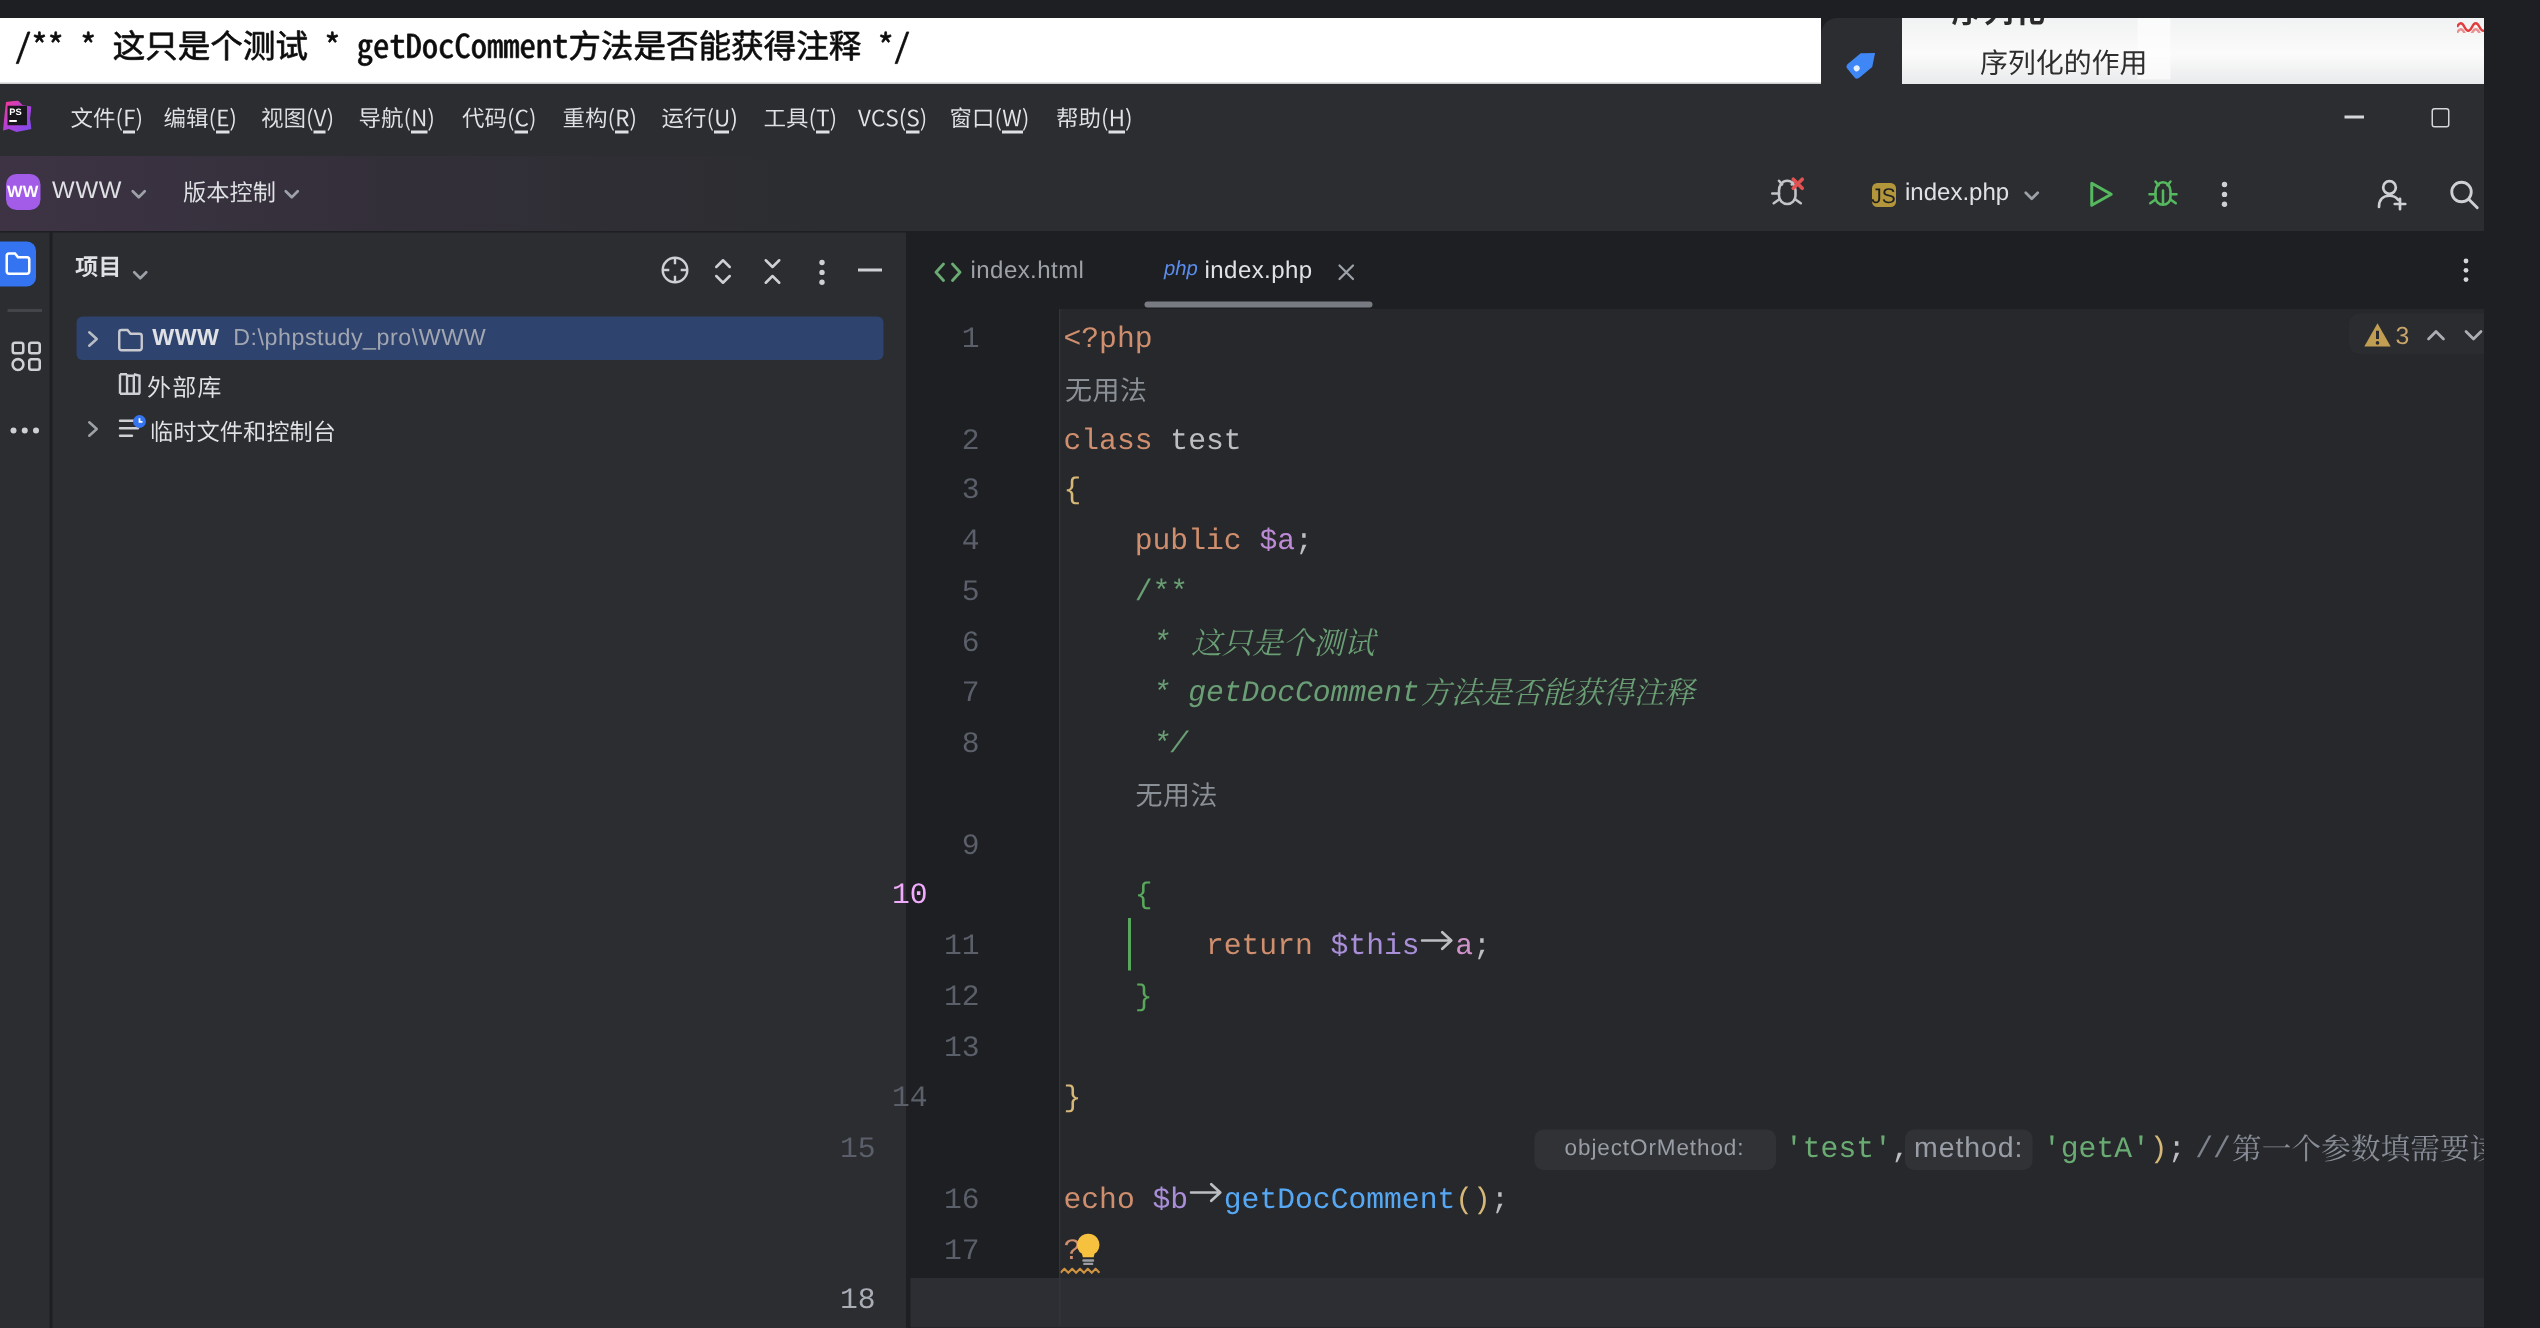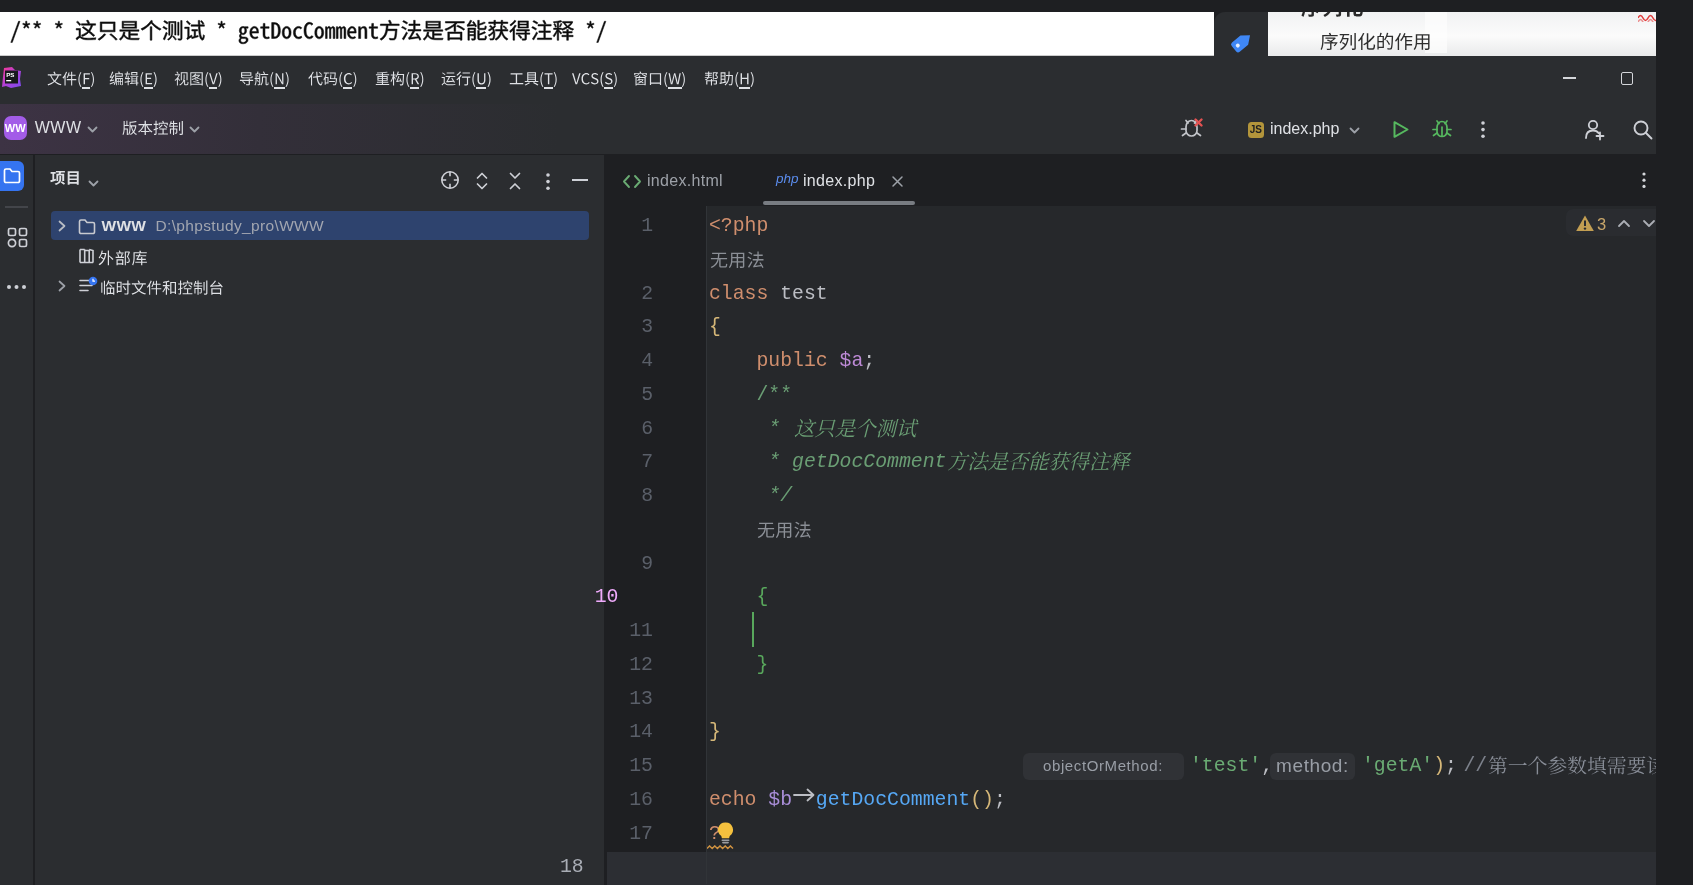--- a/index.html
+++ b/index.html
@@ -109,21 +109,21 @@
       <path d="M1.5 3.5 L5.5 7.5 L9.5 3.5" fill="none" stroke="#9da1a8" stroke-width="1.8" stroke-linecap="round" stroke-linejoin="round"></path>
     </svg>
 <svg class="a" style="left:1178px;top:105px" width="26" height="26" viewBox="0 0 26 26">
 <g fill="none" stroke="#c2c4c9" stroke-width="1.7" stroke-linecap="round">
 <path d="M8 10 a5.5 6.5 0 0 1 11 0 v3.5 a5.5 5.5 0 0 1 -11 0 z"></path>
 <path d="M10 6 l-2 -2.5 M16.5 6 l2 -2.5 M8 12 H3.5 M8 16 l-3.5 2.5 M19 16 l3.5 2.5"></path>
 </g>
       <path d="M17.5 2.5 l6 6 M23.5 2.5 l-6 6" stroke="#e35252" stroke-width="2.4" stroke-linecap="round"></path>
     </svg>
 <div class="a" style="left:1247.5px;top:109.5px;width:16.5px;height:16.5px;border-radius:3.5px;background:#b3953b"></div>
-<div class="a" style="left:1247.5px;top:110px;width:16.5px;height:16px;color:#1e1f22;font-weight:bold;font-size:10px;text-align:center;line-height:16px">JS</div>
+<div class="a" style="left:1247.5px;top:110px;width:16.5px;height:16px;color:#1e1f22;font-weight:normal;font-size:14px;line-height:16px">JS</div>
 <div class="a" style="left:1270px;top:107.5px;font-size:16px;color:#dfe1e5">index.php</div>
 <svg class="a" style="left:1349px;top:112.5px" width="11" height="11" viewBox="0 0 11 11">
       <path d="M1.5 3.5 L5.5 7.5 L9.5 3.5" fill="none" stroke="#9da1a8" stroke-width="1.8" stroke-linecap="round" stroke-linejoin="round"></path>
     </svg>
 <svg class="a" style="left:1390px;top:107px" width="21" height="21" viewBox="0 0 21 21">
       <path d="M4.5 3.2 L17.5 10.5 L4.5 17.8 z" fill="none" stroke="#56b85f" stroke-width="2" stroke-linejoin="round"></path>
     </svg>
 <svg class="a" style="left:1431px;top:106px" width="22" height="23" viewBox="0 0 22 23">
 <g fill="none" stroke="#56b85f" stroke-width="1.7" stroke-linecap="round">
 <path d="M6 9.5 a5 6 0 0 1 10 0 v4 a5 5 0 0 1 -10 0 z"></path>
@@ -264,34 +264,37 @@
 <div class="a mono" style="left:560px;top:333.20px;width:93px;text-align:right;color:#5a5f69">4</div>
 <div class="a mono" style="left:560px;top:366.95px;width:93px;text-align:right;color:#5a5f69">5</div>
 <div class="a mono" style="left:560px;top:400.70px;width:93px;text-align:right;color:#5a5f69">6</div>
 <div class="a mono" style="left:560px;top:434.45px;width:93px;text-align:right;color:#5a5f69">7</div>
 <div class="a mono" style="left:560px;top:468.20px;width:93px;text-align:right;color:#5a5f69">8</div>
 <div class="a mono" style="left:560px;top:535.70px;width:93px;text-align:right;color:#5a5f69">9</div>
 <div class="a mono" style="left:560px;top:569.45px;width:93px;text-align:center;color:#f0abfc">10</div>
 <div class="a mono" style="left:560px;top:603.20px;width:93px;text-align:right;color:#5a5f69">11</div>
 <div class="a mono" style="left:560px;top:636.95px;width:93px;text-align:right;color:#5a5f69">12</div>
 <div class="a mono" style="left:560px;top:670.70px;width:93px;text-align:right;color:#5a5f69">13</div>
-<div class="a mono" style="left:560px;top:704.45px;width:93px;text-align:right;color:#5a5f69">14</div>
-<div class="a mono" style="left:560px;top:738.20px;width:93px;text-align:right;color:#5a5f69">15</div>
+<div class="a mono" style="left:560px;top:704.45px;width:93px;text-align:center;color:#5a5f69">14</div>
+<div class="a mono" style="left:560px;top:738.20px;width:93px;color:#5a5f69">15</div>
 <div class="a mono" style="left:560px;top:771.95px;width:93px;text-align:right;color:#5a5f69">16</div>
 <div class="a mono" style="left:560px;top:805.70px;width:93px;text-align:right;color:#5a5f69">17</div>
 <div class="a mono" style="left:560px;top:839.45px;width:93px;text-align:left;color:#a9adb5">18</div>
 <div class="a mono" style="left:709.0px;top:198.20px;height:33.75px;color:#bcbec4"><span style="color:#cf8e6d">&lt;?php</span></div>
 <div class="a mono" style="left:709.0px;top:265.70px;height:33.75px;color:#bcbec4"><span style="color:#cf8e6d">class</span> test</div>
 <div class="a mono" style="left:709.0px;top:299.45px;height:33.75px;color:#bcbec4"><span style="color:#d5b778">{</span></div>
 <div class="a mono" style="left:709.0px;top:333.20px;height:33.75px;color:#bcbec4">    <span style="color:#cf8e6d">public</span> <span style="color:#bd8ad6">$a</span>;</div>
 <div class="a mono" style="left:709.0px;top:366.95px;height:33.75px;color:#bcbec4">    <span style="color:#6a9e74">/**</span></div>
 <div class="a mono" style="left:709.0px;top:400.70px;height:33.75px;color:#bcbec4">     <span style="color:#6a9e74"><i>*</i></span></div>
 <div class="a mono" style="left:709.0px;top:434.45px;height:33.75px;color:#bcbec4">     <span style="color:#6a9e74"><i>* getDocComment</i></span></div>
 <div class="a mono" style="left:709.0px;top:468.20px;height:33.75px;color:#bcbec4">     <span style="color:#6a9e74"><i>*/</i></span></div>
 <div class="a mono" style="left:709.0px;top:569.45px;height:33.75px;color:#bcbec4">    <span style="color:#58a75c">{</span></div>
+<div class="a mono" style="left:709.0px;top:603.20px;height:33.75px;color:#bcbec4">        <span style="color:#cf8e6d">return</span> <span style="color:#a98ed8">$this</span><span style="display:inline-block;width:23.76px;position:relative"><svg style="position:absolute;left:1px;top:-16.5px" width="22" height="14" viewBox="0 0 22 14">
+          <path d="M1 7 H20 M14.5 1.5 L20.5 7 L14.5 12.5" fill="none" stroke="#bcbec4" stroke-width="1.8" stroke-linejoin="round" stroke-linecap="round"></path>
+        </svg></span><span style="color:#cf93ca">a</span>;</div>
 <div class="a mono" style="left:709.0px;top:636.95px;height:33.75px;color:#bcbec4">    <span style="color:#58a75c">}</span></div>
 <div class="a mono" style="left:709.0px;top:704.45px;height:33.75px;color:#bcbec4"><span style="color:#d5b778">}</span></div>
 <div class="a mono" style="left:709.0px;top:771.95px;height:33.75px;color:#bcbec4"><span style="color:#cf8e6d">echo</span> <span style="color:#a98ed8">$b</span><span style="display:inline-block;width:23.76px;position:relative"><svg style="position:absolute;left:1px;top:-16.5px" width="22" height="14" viewBox="0 0 22 14">
           <path d="M1 7 H20 M14.5 1.5 L20.5 7 L14.5 12.5" fill="none" stroke="#bcbec4" stroke-width="1.8" stroke-linejoin="round" stroke-linecap="round"></path>
         </svg></span><span style="color:#56a8f5">getDocComment</span><span style="color:#d5b778">()</span>;</div>
 <div class="a mono" style="left:709.0px;top:805.70px;height:33.75px;color:#bcbec4"><span style="color:#cf8e6d">?</span></div>
 <div class="a" style="left:1022.5px;top:741.4px;width:161px;height:27px;border-radius:6px;background:#303236;color:#999ea6;font-size:15px;letter-spacing:0.6px;text-align:center;line-height:26px">objectOrMethod:</div>
 <div class="a mono" style="left:1190px;top:738.20px;color:#bcbec4"><span style="color:#6aab73">'test'</span>,</div>
 <div class="a" style="left:1270px;top:741.4px;width:85px;height:27px;border-radius:6px;background:#303236;color:#999ea6;font-size:19px;letter-spacing:0.6px;text-align:center;line-height:26px">method:</div>
 <div class="a mono" style="left:1362px;top:738.20px;color:#bcbec4"><span style="color:#6aab73">'getA'</span><span style="color:#d5b778">)</span>;</div>

